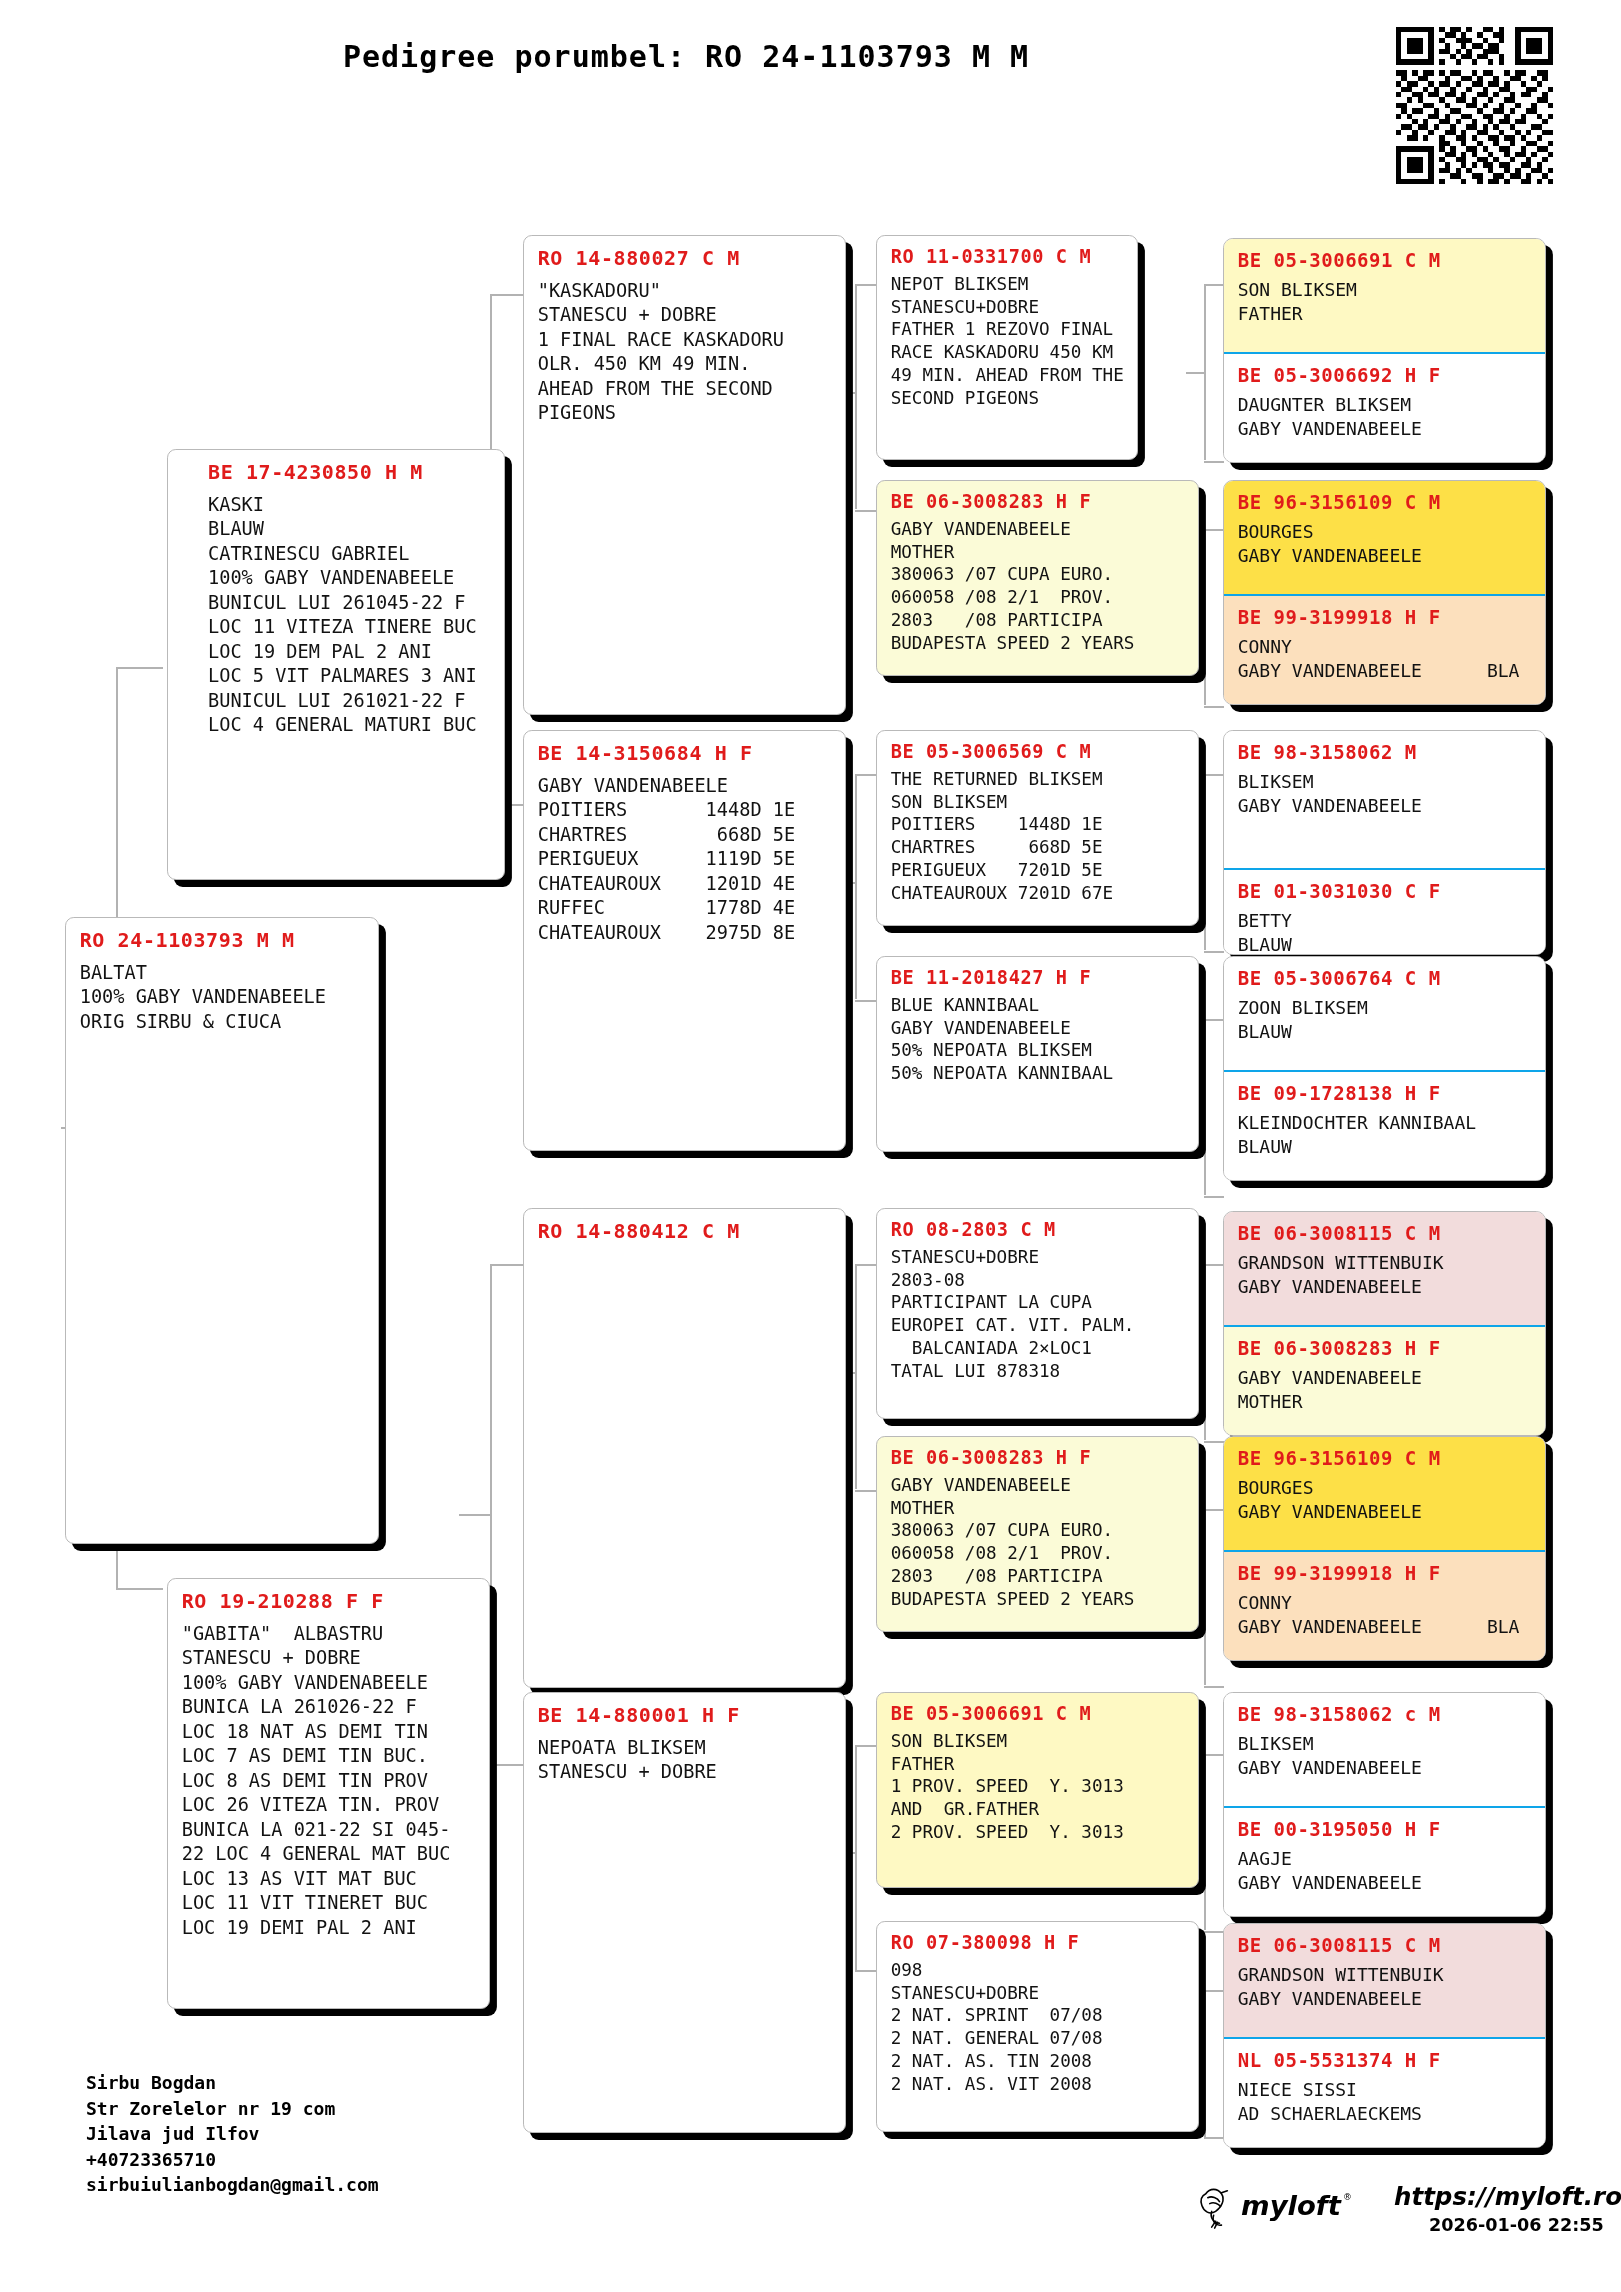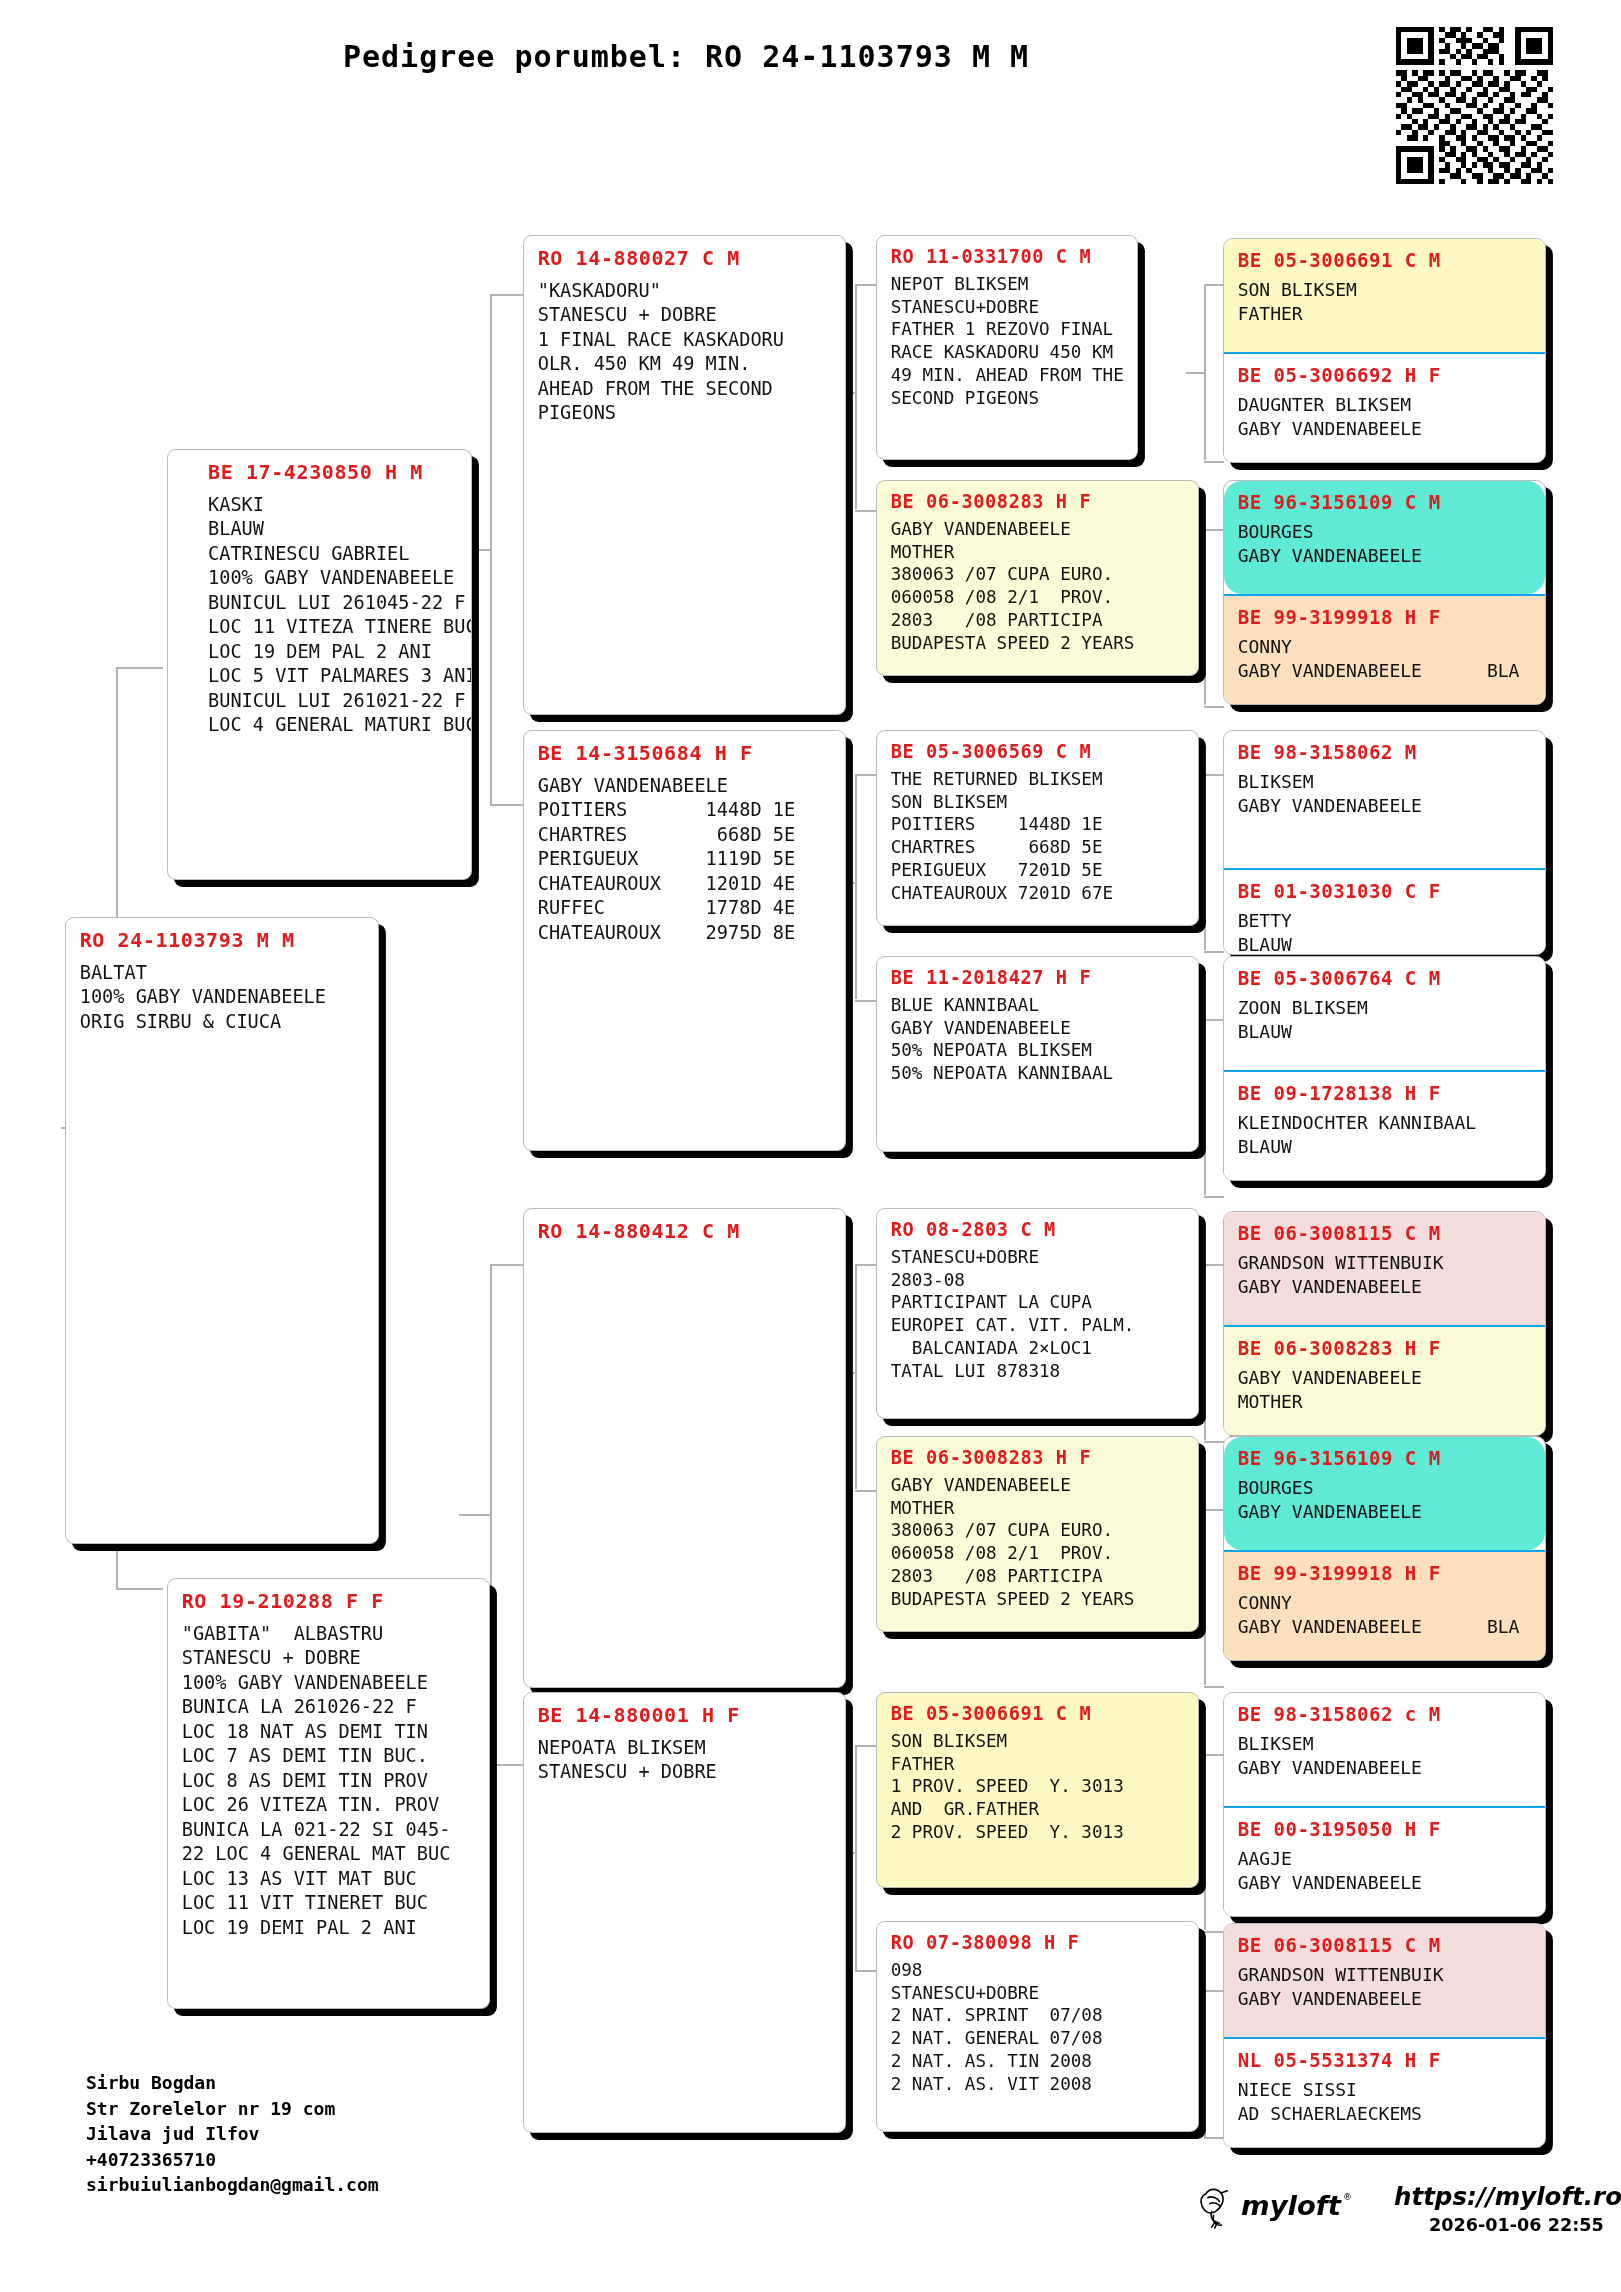--- a/index.html
+++ b/index.html
@@ -64,21 +64,21 @@
     white-space: pre;
     font-family: "DejaVu Sans Mono", "Liberation Mono", monospace;
   }
   .card.small .id { font-size: 18.6px; margin-bottom: 5.9px; }
   .card.small .body { font-size: 17.6px; line-height: 1.3; }
 
   
   .c-white  { background: #ffffff; }
   .c-green  { background: #fef9c3; }
   .c-yellow { background: #fbfbd7; }
-  .c-blue   { background: #5eead4; border-radius: 18px; }
+  .c-blue   { background: #fde047; }
   .c-orange { background: #fce0bd; }
   .c-pink   { background: #f2dcdc; }
 
   
   .pair {
     position: absolute;
     box-sizing: border-box;
     border-radius: 9.8px;
     box-shadow: 6.9px 6.9px 0 0 #000000;
     overflow: hidden;
@@ -469,21 +469,21 @@
 <div class="conn h" style="left:1204px; top:2137px; width:19.6px;"></div>
 <div class="conn h" style="left:1186px; top:2063px; width:17.6px;"></div>
 
 <div class="card c-white" style="left:65px; top:917px; width:314px; height:627px;">
   <div class="id">RO 24-1103793 M M</div>
   <div class="body">BALTAT
 100% GABY VANDENABEELE
 ORIG SIRBU &amp; CIUCA</div>
 </div>
 
-<div class="card c-white" style="left:167px; top:449px; width:305px; height:431px;padding-left:40px;">
+<div class="card c-white" style="left:167px; top:449px; width:338px; height:431px;padding-left:40px;">
   <div class="id">BE 17-4230850 H M</div>
   <div class="body">KASKI
 BLAUW
 CATRINESCU GABRIEL
 100% GABY VANDENABEELE
 BUNICUL LUI 261045-22 F
 LOC 11 VITEZA TINERE BUC
 LOC 19 DEM PAL 2 ANI
 LOC 5 VIT PALMARES 3 ANI
 BUNICUL LUI 261021-22 F

